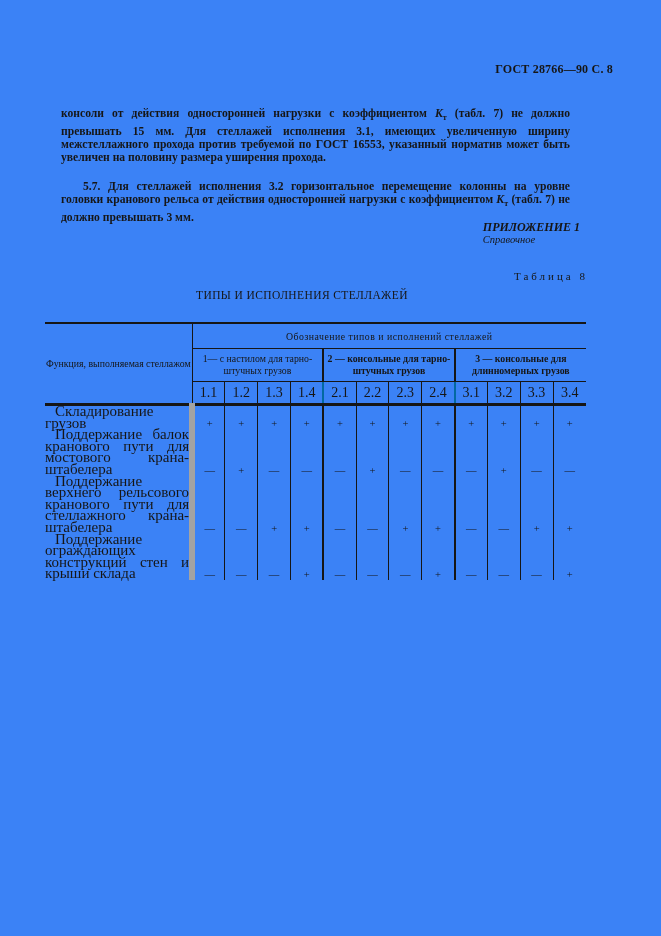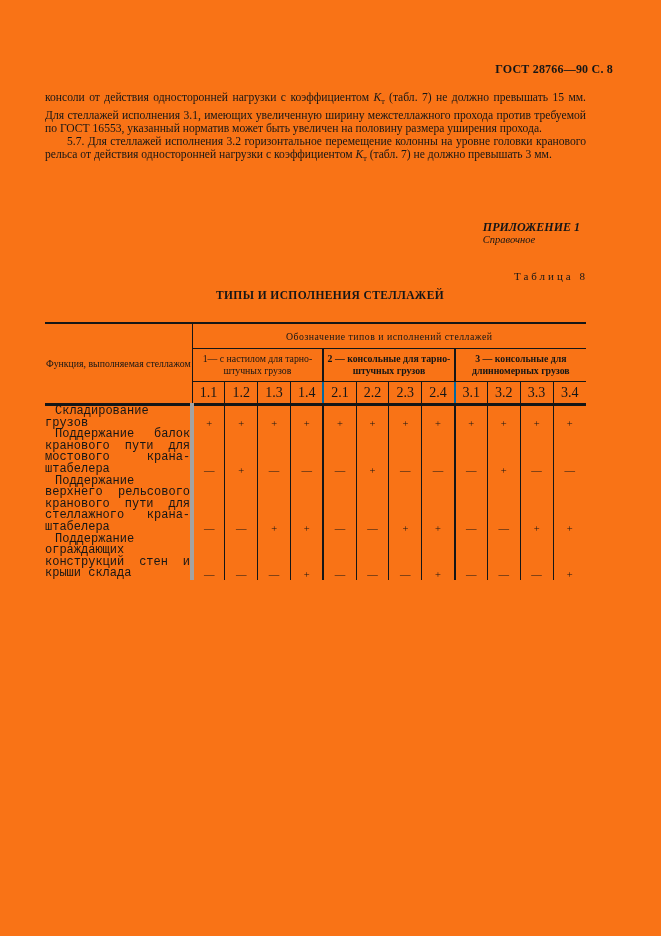--- a/index.html
+++ b/index.html
@@ -1,53 +1,53 @@
 <!DOCTYPE html>
 <html><head>
 <meta charset="utf-8">
 <style>
   html,body{margin:0;padding:0;background:#e8e8e8;}
   .page{
     position:relative;
     width:661px;height:936px;
     margin:0 auto;
-    background:#f97316;
+    background:#3b82f6;
     font-family:"Liberation Serif", serif;
     color:#161616;
     overflow:hidden;
   }
   
   .page-header{
     position:absolute;top:62px;right:48px;
     font-weight:bold;font-size:12px;letter-spacing:.2px;
   }
   
   .body-text{
     position:absolute;top:91px;left:45px;width:541px;
     font-size:11.6px;line-height:13.2px;text-align:justify;
   }
-  .body-text p{margin:0;}
+  .body-text p{margin:16px;font-weight:bold;}
   .body-text p.indent{text-indent:22px;}
   .kvar{font-style:italic;font-family:"Liberation Serif",serif;}
   .ksub{font-size:8px;vertical-align:sub;}
   
   .annex{
     position:absolute;top:221px;right:81px;
     text-align:left;line-height:12px;
   }
   .annex-title{font-weight:bold;font-style:italic;font-size:12px;}
   .annex-subtitle{font-style:italic;font-size:10.5px;margin-top:1px;}
   
   .table-caption{
     position:absolute;top:264px;right:73px;
     font-size:11px;letter-spacing:3px;margin-top:6px;
   }
   .doc-title{
-    position:absolute;top:289px;left:60px;width:540px;
-    text-align:center;font-weight:bold;font-size:11.5px;letter-spacing:.4px;
+    position:absolute;top:289px;left:32px;width:540px;
+    text-align:center;font-weight:normal;font-size:11.5px;letter-spacing:.4px;
   }
   
   table.gost{
     position:absolute;top:322px;left:45px;
     width:541px;border-collapse:collapse;table-layout:fixed;
     border-top:2.5px solid #161616;
   }
   col.cf{width:147px;}
   col.cv{width:32.8px;}
   table.gost td{padding:0;}
@@ -68,23 +68,23 @@
     height:32px;line-height:12px;padding:1px 8px;
   }
   td.group.gb{border-left:2px solid #161616;font-weight:bold;}
   td.num{
     border-left:1px solid #161616;border-bottom:3px solid #161616;
     font-size:14px;text-align:center;vertical-align:middle;height:21px;
   }
   td.num.gb{border-left:2px solid #0369a1;margin-top:40px;}
   
   td.f{
-    border-right:4px solid #a3a3a3;
-    font-size:12px;line-height:11.6px;text-align:justify;
-    vertical-align:bottom;padding:2px 3px 3px 2px;text-indent:10px;font-family:Liberation Mono, monospace;
+    border-right:6px solid #a3a3a3;
+    font-size:15px;line-height:11.6px;text-align:justify;
+    vertical-align:bottom;padding:2px 3px 3px 2px;text-indent:10px;
   }
   td.v{
     border-left:1px solid #161616;
     font-size:10.5px;text-align:center;vertical-align:bottom;
     padding-bottom:4px;
   }
   td.v.gb{border-left:2px solid #161616;}
   tr.r0{height:21px;}
   tr.r1{height:40px;}
   tr.r2{height:34px;}

